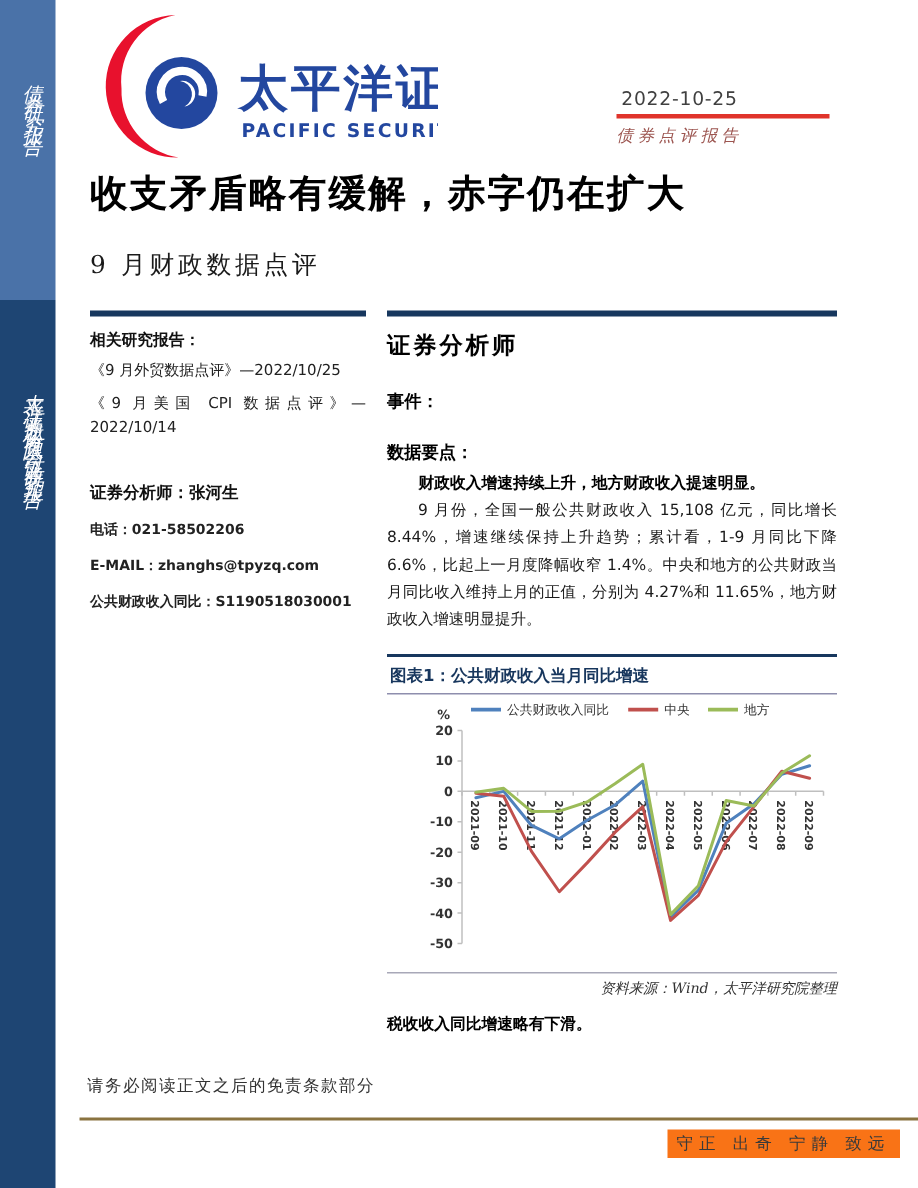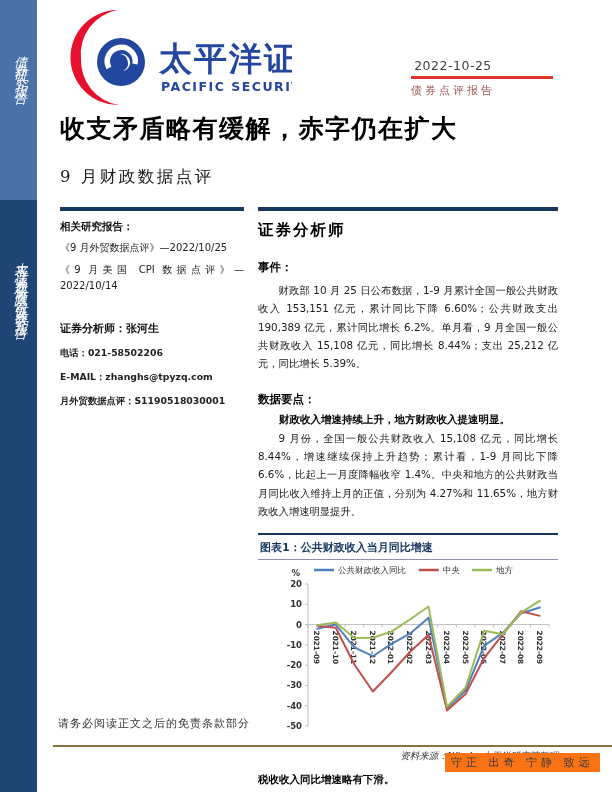--- a/index.html
+++ b/index.html
@@ -11,21 +11,21 @@
   .sidebar-bottom { position:absolute; left:0; top:200px; width:37px; height:592px; background:#1e4573; }
   .vtext { writing-mode:vertical-rl; color:#fff; font-family:"DejaVu Serif", serif; font-style:italic; }
   .vtext-top { position:absolute; left:11px; top:46px; font-size:13px; letter-spacing:7px; }
   .vtext-bottom { position:absolute; left:11px; top:52px; font-size:13px; letter-spacing:4px; }
 
   
   .logo { position:absolute; left:57px; top:8px; }
   .datebox { position:absolute; right:59px; top:58px; width:200px; text-align:center; }
   .date { font-size:12.5px; color:#404040; letter-spacing:0.5px; }
   .redline { height:3px; background:#e0342b; margin-top:3px; width:142px; margin-left:auto; }
-  .report-type { margin-top:4px; font-family:"DejaVu Serif", serif; font-size:11px; color:#9c5550; letter-spacing:3px; }
+  .report-type { margin-top:4px; font-family:"DejaVu Serif", serif; font-style:italic; font-size:11px; color:#9c5550; letter-spacing:3px; }
 
   .title { position:absolute; left:60px; top:112px; width:500px; font-family:"DejaVu Serif", serif; font-weight:bold; font-size:25px; color:#000; letter-spacing:1.5px; }
   .subtitle { position:absolute; left:60px; top:166px; width:400px; font-family:"DejaVu Serif", serif; font-size:16.5px; color:#1a1a1a; letter-spacing:2.5px; }
 
   
   .col-left { position:absolute; left:60px; top:207px; width:184px; }
   .col-right { position:absolute; left:258px; top:207px; width:300px; }
   .top-bar { height:4px; background:#17375e; }
 
   .rel-heading { margin-top:9px; font-size:10.5px; font-weight:bold; color:#111; }
@@ -93,29 +93,28 @@
   <div class="subtitle">9 月财政数据点评</div>
 
   <div class="col-left">
     <div class="top-bar"></div>
     <div class="rel-heading">相关研究报告：</div>
     <div class="report-item">《9 月外贸数据点评》—2022/10/25</div>
     <div class="report-item">《9 月美国 CPI 数据点评》—2022/10/14</div>
     <div class="analyst">证券分析师：张河生</div>
     <div class="contact">电话：021-58502206</div>
     <div class="contact">E-MAIL：zhanghs@tpyzq.com</div>
-    <div class="contact">月外贸数据点评：S1190518030001</div>
+    <div class="contact">公共财政收入同比：S1190518030001</div>
   </div>
 
   <div class="col-right">
     <div class="top-bar"></div>
     <div class="summary-h">证券分析师</div>
 
     <div class="sec-label">事件：</div>
-    <div class="para">财政部 10 月 25 日公布数据，1-9 月累计全国一般公共财政收入 153,151 亿元，累计同比下降 6.60%；公共财政支出 190,389 亿元，累计同比增长 6.2%。单月看，9 月全国一般公共财政收入 15,108 亿元，同比增长 8.44%；支出 25,212 亿元，同比增长 5.39%。</div>
 
     <div class="sec-label">数据要点：</div>
     <div class="point-bold">财政收入增速持续上升，地方财政收入提速明显。</div>
     <div class="para para2">9 月份，全国一般公共财政收入 15,108 亿元，同比增长 8.44%，增速继续保持上升趋势；累计看，1-9 月同比下降 6.6%，比起上一月度降幅收窄 1.4%。中央和地方的公共财政当月同比收入维持上月的正值，分别为 4.27%和 11.65%，地方财政收入增速明显提升。</div>
 
     <div class="chart-block">
       <div class="chart-topline"></div>
       <div class="chart-caption">图表1：公共财政收入当月同比增速</div>
       <div class="chart-underline"></div>
       <svg id="chart-svg" width="300" height="180" viewBox="0 0 300 180">

